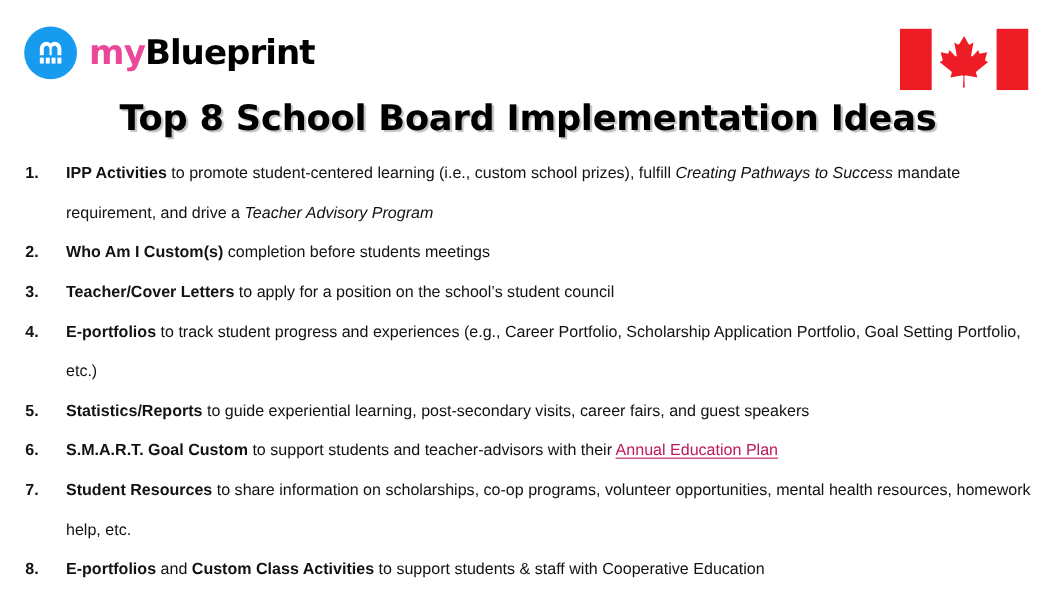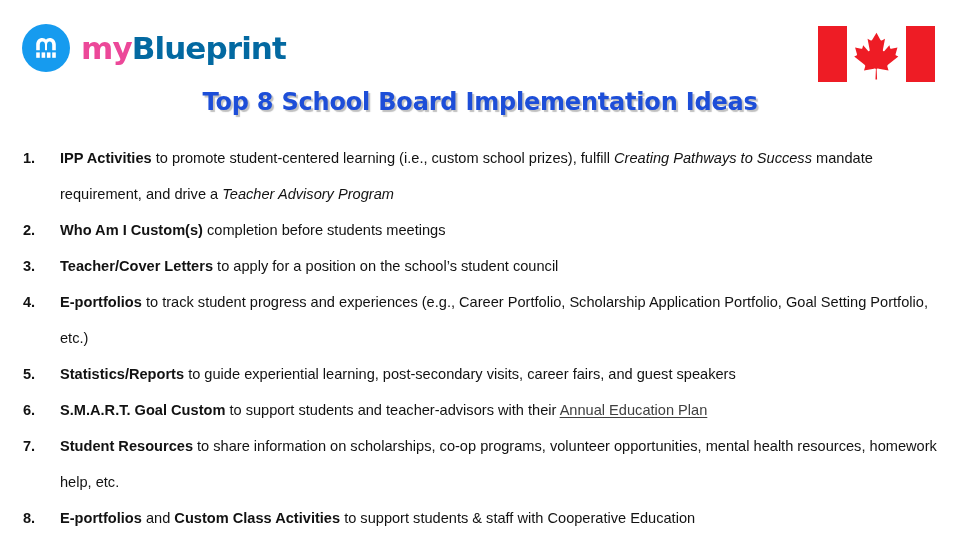--- a/index.html
+++ b/index.html
@@ -56,21 +56,21 @@
 
   .wordmark {
     font-family: "DejaVu Sans", sans-serif;
     font-size: 31px;
     font-weight: 700;
     letter-spacing: -0.9px;
     line-height: 1;
     white-space: nowrap;
   }
   .wm-my { color: #ec4899; }
-  .wm-blueprint { color: #0369a1; }
+  .wm-blueprint { color: #000000; }
 
   
   .flag {
     position: absolute;
     left: 818px;
     top: 26px;
     width: 117px;
     height: 56px;
     background: #ffffff;
     display: block;
@@ -78,24 +78,24 @@
   .flag svg { display: block; }
 
   
   .title {
     position: absolute;
     left: 0;
     top: 88px;
     width: 960px;
     text-align: center;
     font-family: "DejaVu Sans", sans-serif;
-    font-size: 24px;
+    font-size: 32px;
     font-weight: 700;
     letter-spacing: -0.2px;
-    color: #1d4ed8;
+    color: #000000;
     text-shadow: 2px 2px 1px rgba(140,140,140,0.55);
     white-space: nowrap;
   }
 
   
   .ideas {
     position: absolute;
     left: 18px;
     top: 140px;
     width: 928px;
@@ -186,21 +186,21 @@
       <span class="idea-text"><b>E-portfolios</b><span> to track student progress and experiences (e.g., Career Portfolio, Scholarship Application Portfolio, Goal Setting Portfolio, etc.)</span></span>
     </div>
 
     <div class="idea">
       <span class="idea-num">5.</span>
       <span class="idea-text"><b>Statistics/Reports</b><span> to guide experiential learning, post-secondary visits, career fairs, and guest speakers</span></span>
     </div>
 
     <div class="idea">
       <span class="idea-num">6.</span>
-      <span class="idea-text"><b>S.M.A.R.T. Goal Custom</b><span> to support students and teacher-advisors with their </span><a class="link" href="#" style="color: #404040;">Annual Education Plan</a></span>
+      <span class="idea-text"><b>S.M.A.R.T. Goal Custom</b><span> to support students and teacher-advisors with their </span><a class="link" href="#" style="color: #be185d;">Annual Education Plan</a></span>
     </div>
 
     <div class="idea">
       <span class="idea-num">7.</span>
       <span class="idea-text"><b>Student Resources</b><span> to share information on scholarships, co-op programs, volunteer opportunities, mental health resources, homework help, etc.</span></span>
     </div>
 
     <div class="idea">
       <span class="idea-num">8.</span>
       <span class="idea-text"><b>E-portfolios</b><span> and </span><b>Custom Class Activities</b><span> to support students &amp; staff with Cooperative Education</span></span>

